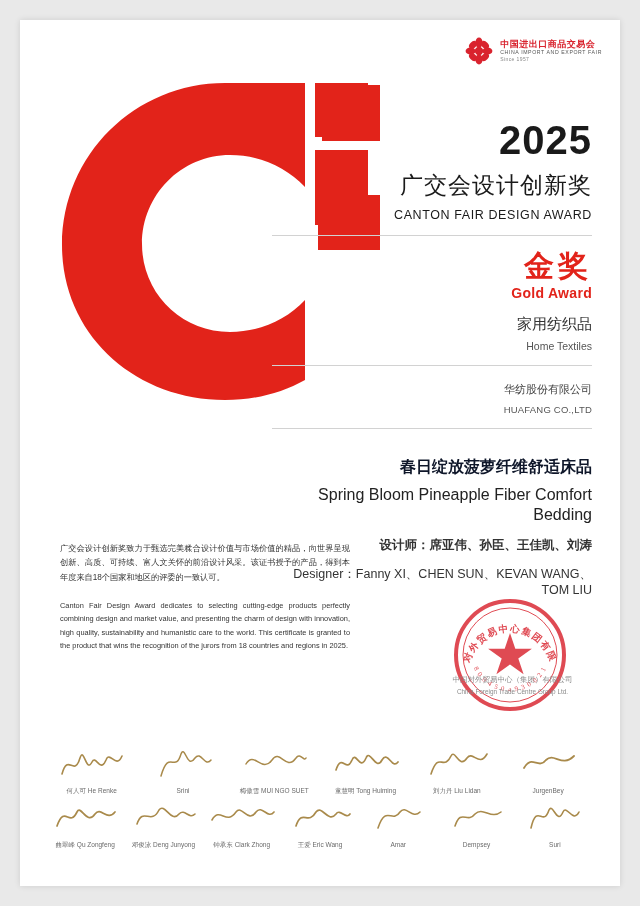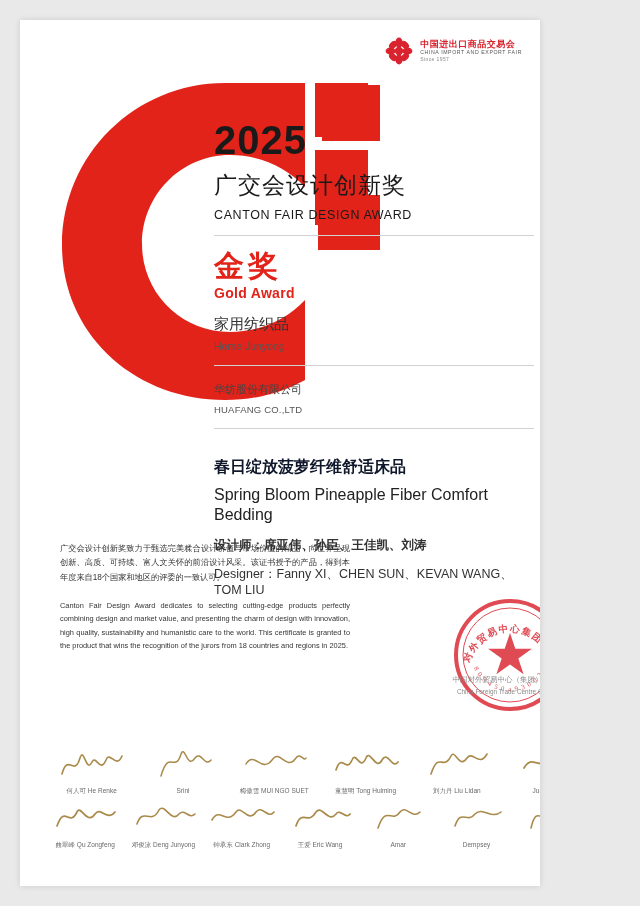--- a/index.html
+++ b/index.html
@@ -8,21 +8,21 @@
     background: #e9e9e9;
   }
   body {
     width: 640px;
     height: 906px;
     font-family: "Liberation Sans", sans-serif;
     overflow: hidden;
   }
   .certificate {
     position: relative;
-    width: 520px;
+    width: 600px;
     height: 866px;
     margin: 20px;
     background: #ffffff;
     box-shadow: 0 0 6px rgba(0,0,0,0.12);
     overflow: hidden;
   }
 
   
   .brand {
     position: absolute;
@@ -66,24 +66,24 @@
     position: absolute;
     left: 30px;
     top: 55px;
     width: 330px;
     height: 330px;
   }
 
   
   .right-col {
     position: absolute;
-    right: 6px;
+    right: 28px;
     top: 100px;
     width: 320px;
-    text-align: left;
+    text-align: right;
   }
   .year {
     font-size: 40px;
     font-weight: bold;
     color: #1a1a1a;
     letter-spacing: 1px;
     line-height: 1;
   }
   .award-cn {
     font-size: 23px;
@@ -276,21 +276,21 @@
   </div>
 
   <div class="right-col">
     <div class="year">2025</div>
     <div class="award-cn">广交会设计创新奖</div>
     <div class="award-en">CANTON FAIR DESIGN AWARD</div>
     <div class="divider"></div>
     <div class="prize-cn">金奖</div>
     <div class="prize-en">Gold Award</div>
     <div class="category-cn">家用纺织品</div>
-    <div class="category-en">Home Junyong</div>
+    <div class="category-en">Home Textiles</div>
     <div class="divider"></div>
     <div class="company-cn">华纺股份有限公司</div>
     <div class="company-en">HUAFANG CO.,LTD</div>
     <div class="divider"></div>
     <div class="product-cn">春日绽放菠萝纤维舒适床品</div>
     <div class="product-en">Spring Bloom Pineapple Fiber Comfort Bedding</div>
     <div class="designer-cn">设计师：席亚伟、孙臣、王佳凯、刘涛</div>
     <div class="designer-en">Designer：Fanny XI、CHEN SUN、KEVAN WANG、TOM LIU</div>
   </div>
 

